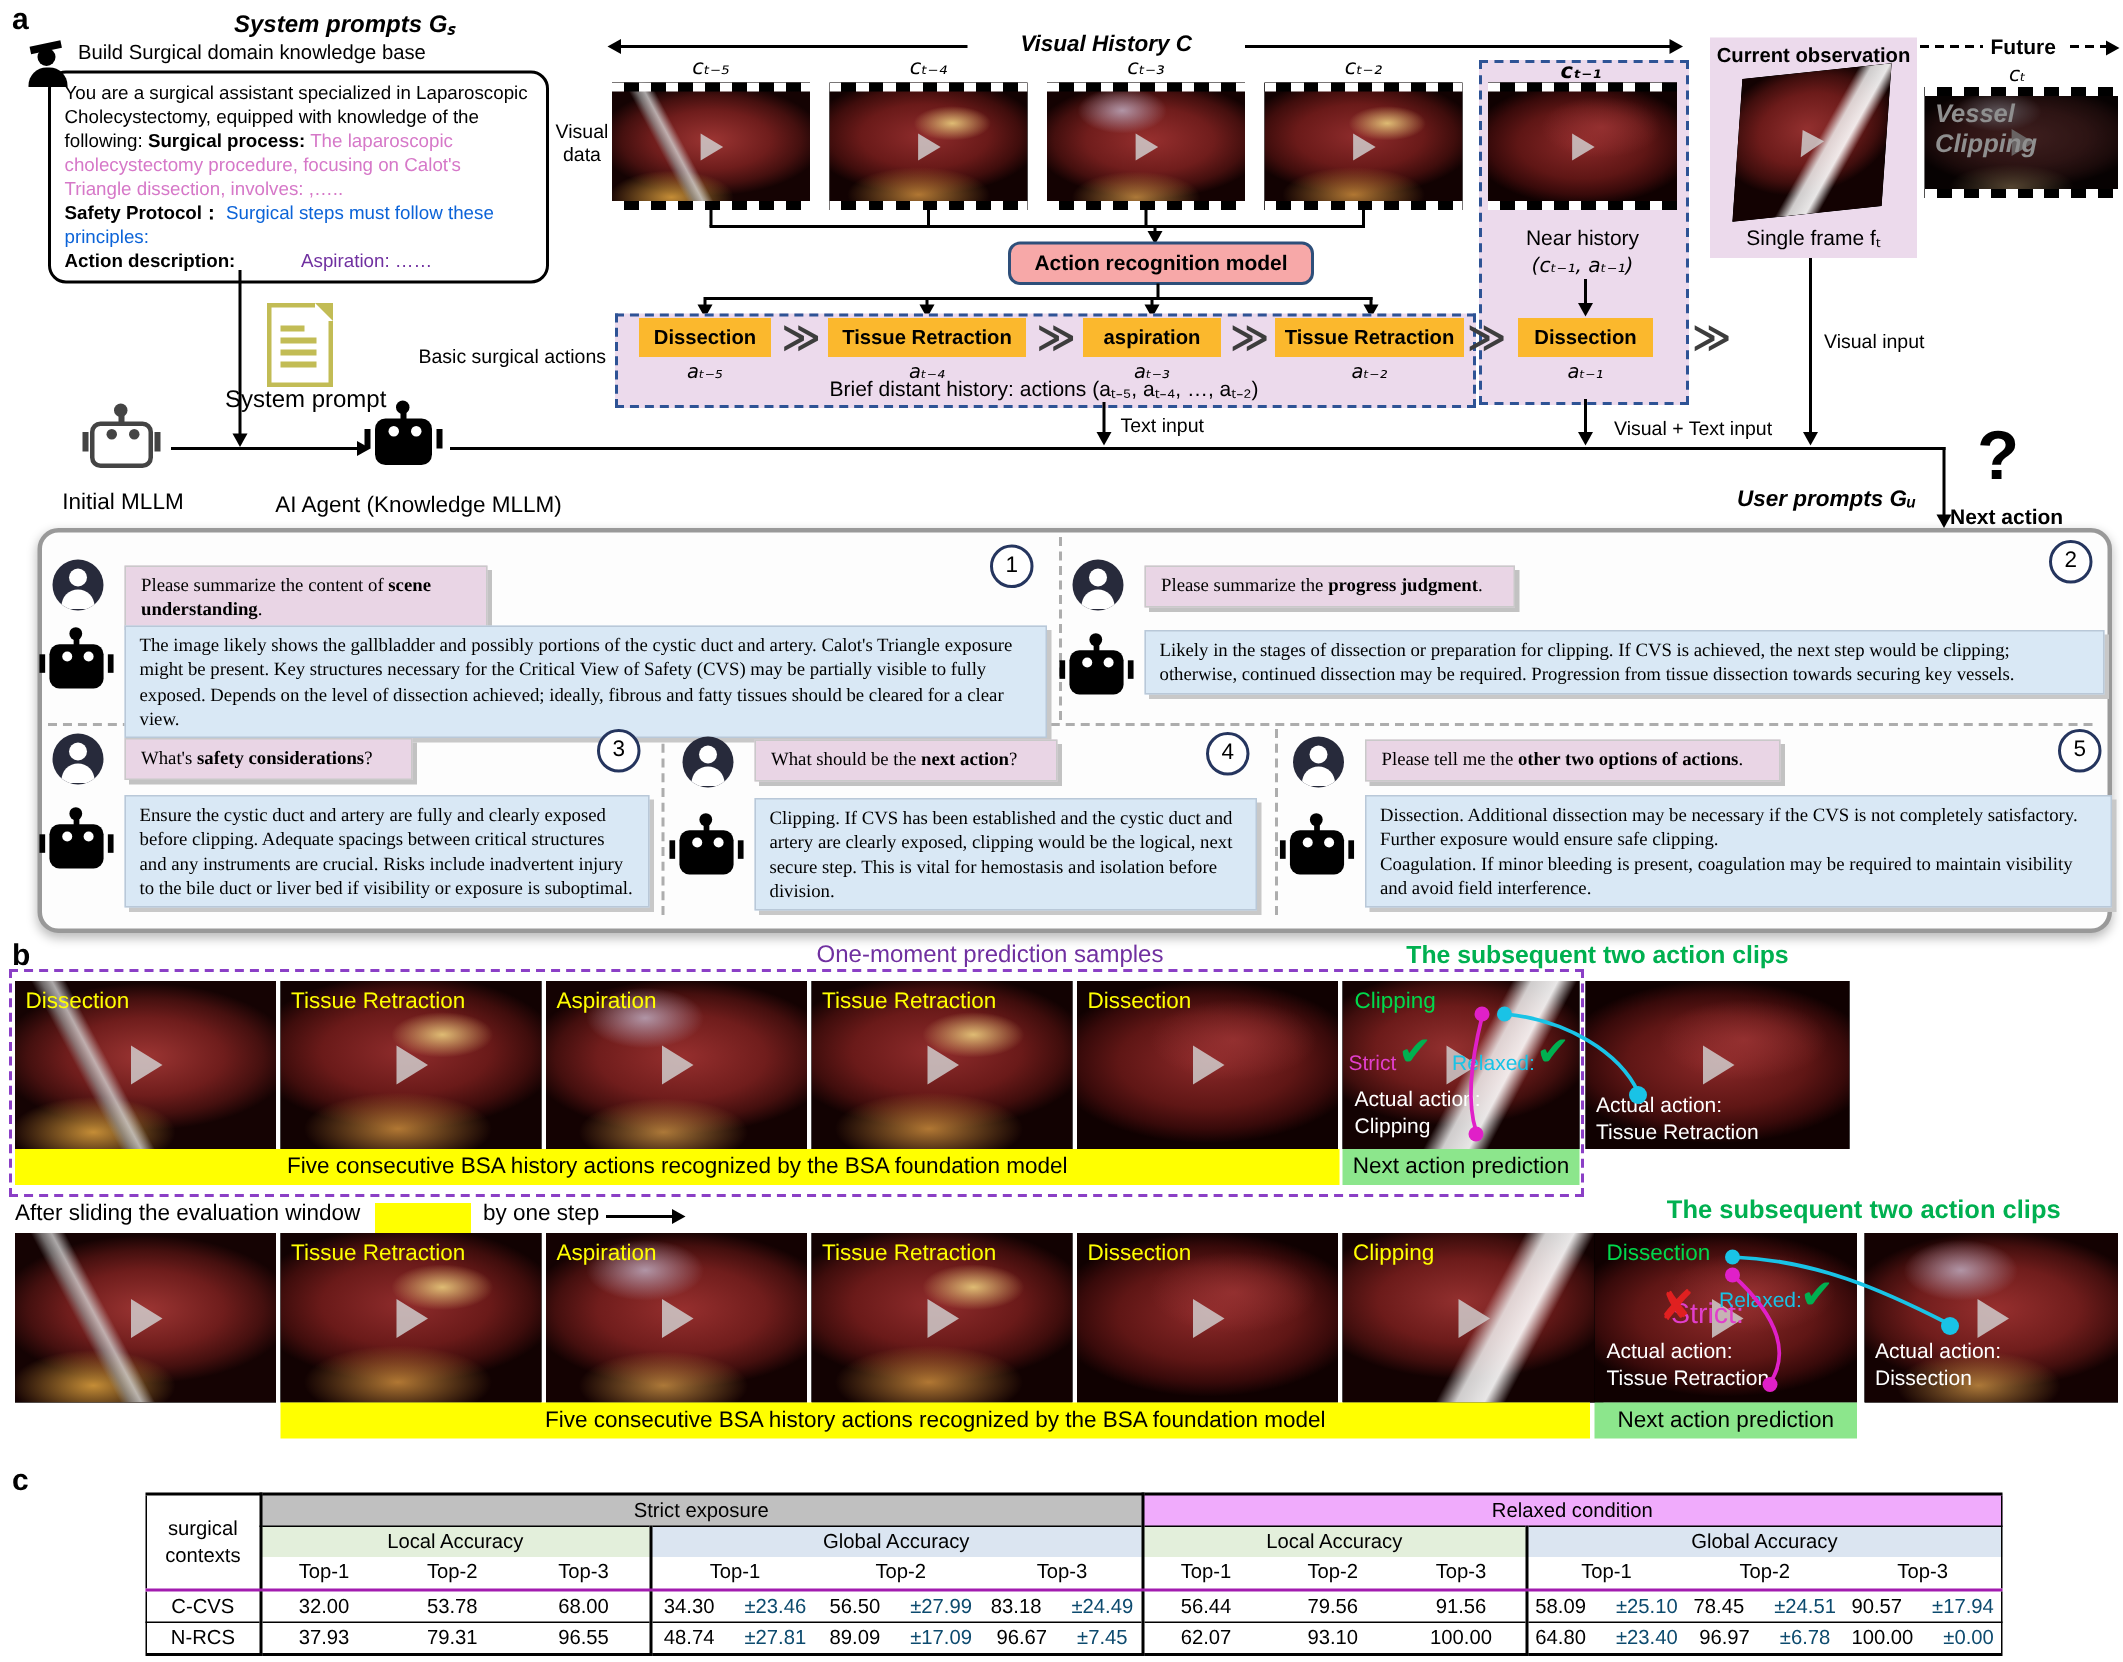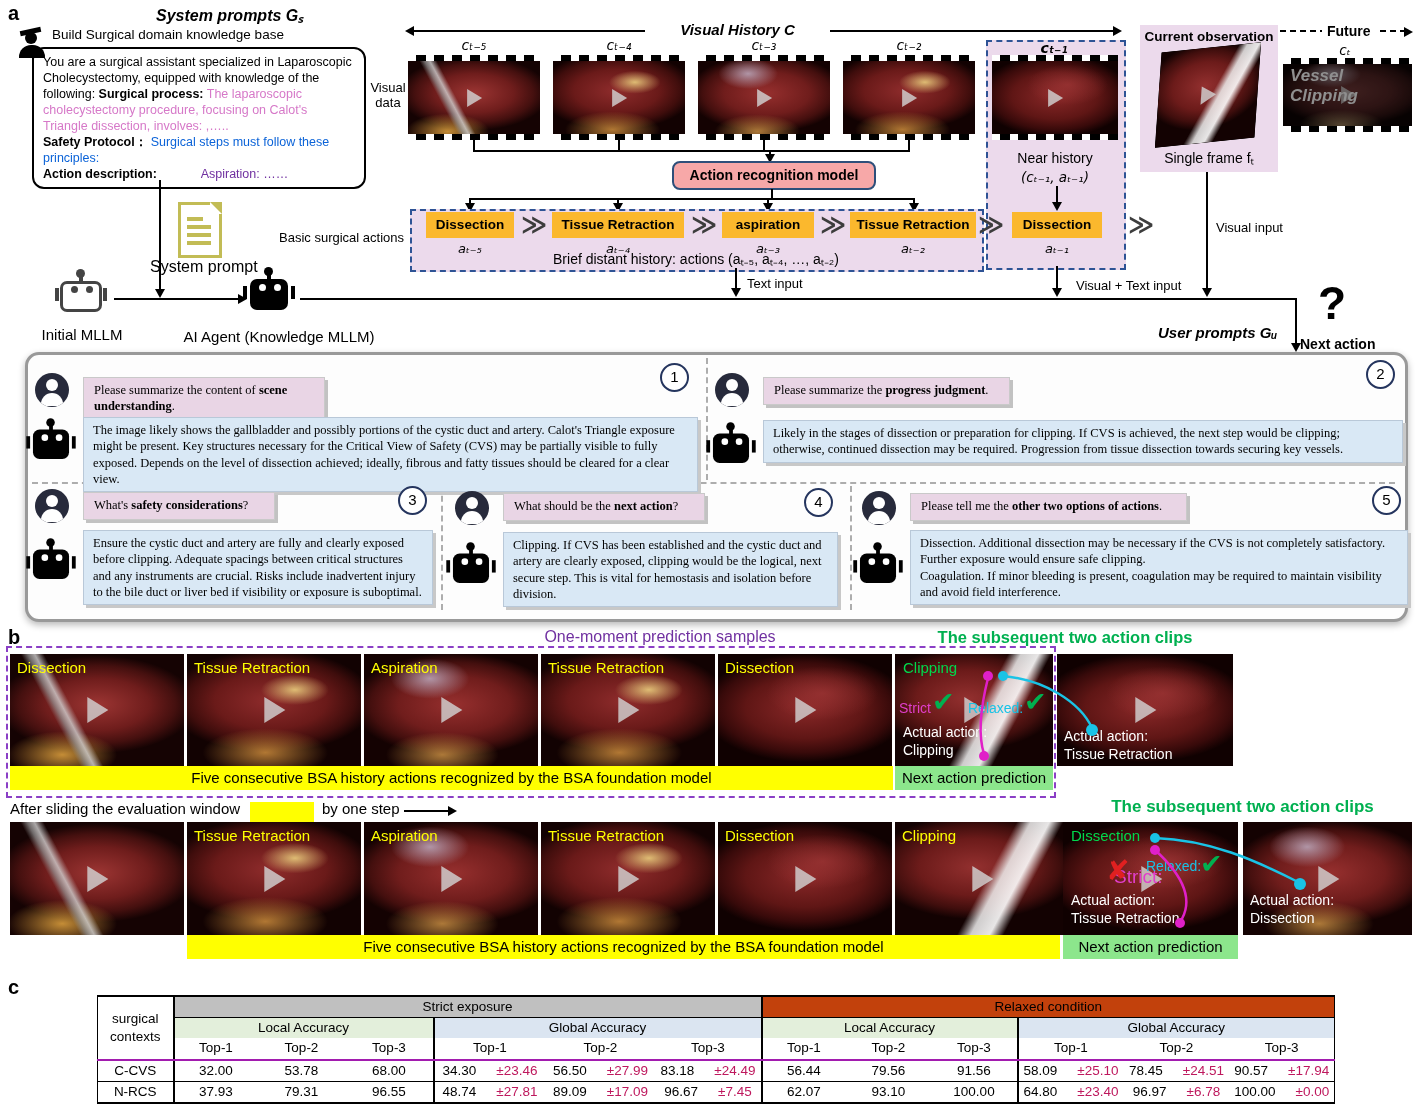--- a/index.html
+++ b/index.html
@@ -91,24 +91,24 @@
   #tblc{border-collapse:collapse;font-size:13.5px;}
   #tblc th,#tblc td{padding:1px 4px;text-align:center;font-weight:normal;line-height:1.35;}
   .bt{border-top:2.5px solid #000;}
   .bb2{border-bottom:2px solid #a21caf;}
   .bb1{border-bottom:1.2px solid #000;}
   .bb25{border-bottom:2.5px solid #000;}
   .vr{border-right:2px solid #000;}
   .vl{border-left:1.2px solid #000;}
   .vrr{border-right:1.2px solid #000;}
   .hgray{background:#c0c0c0;}
-  .hlgray{background:#c2410c;}
+  .hlgray{background:#f0abfc;}
   .hgreen{background:#e3efdb;}
   .hblue{background:#dbe5f1;}
-  .std{color:#be185d;margin-left:20px;}
+  .std{color:#0c4a6e;margin-left:20px;}
   .faded{opacity:.42;filter:saturate(.55) brightness(1.3);}
 </style>
 </head>
 <body>
 
 <div id="root">
 
   <div class="t b" style="left:8px;top:2px;font-size:20px">a</div>
 
   <div class="person t" style="left:18px;top:24px">

